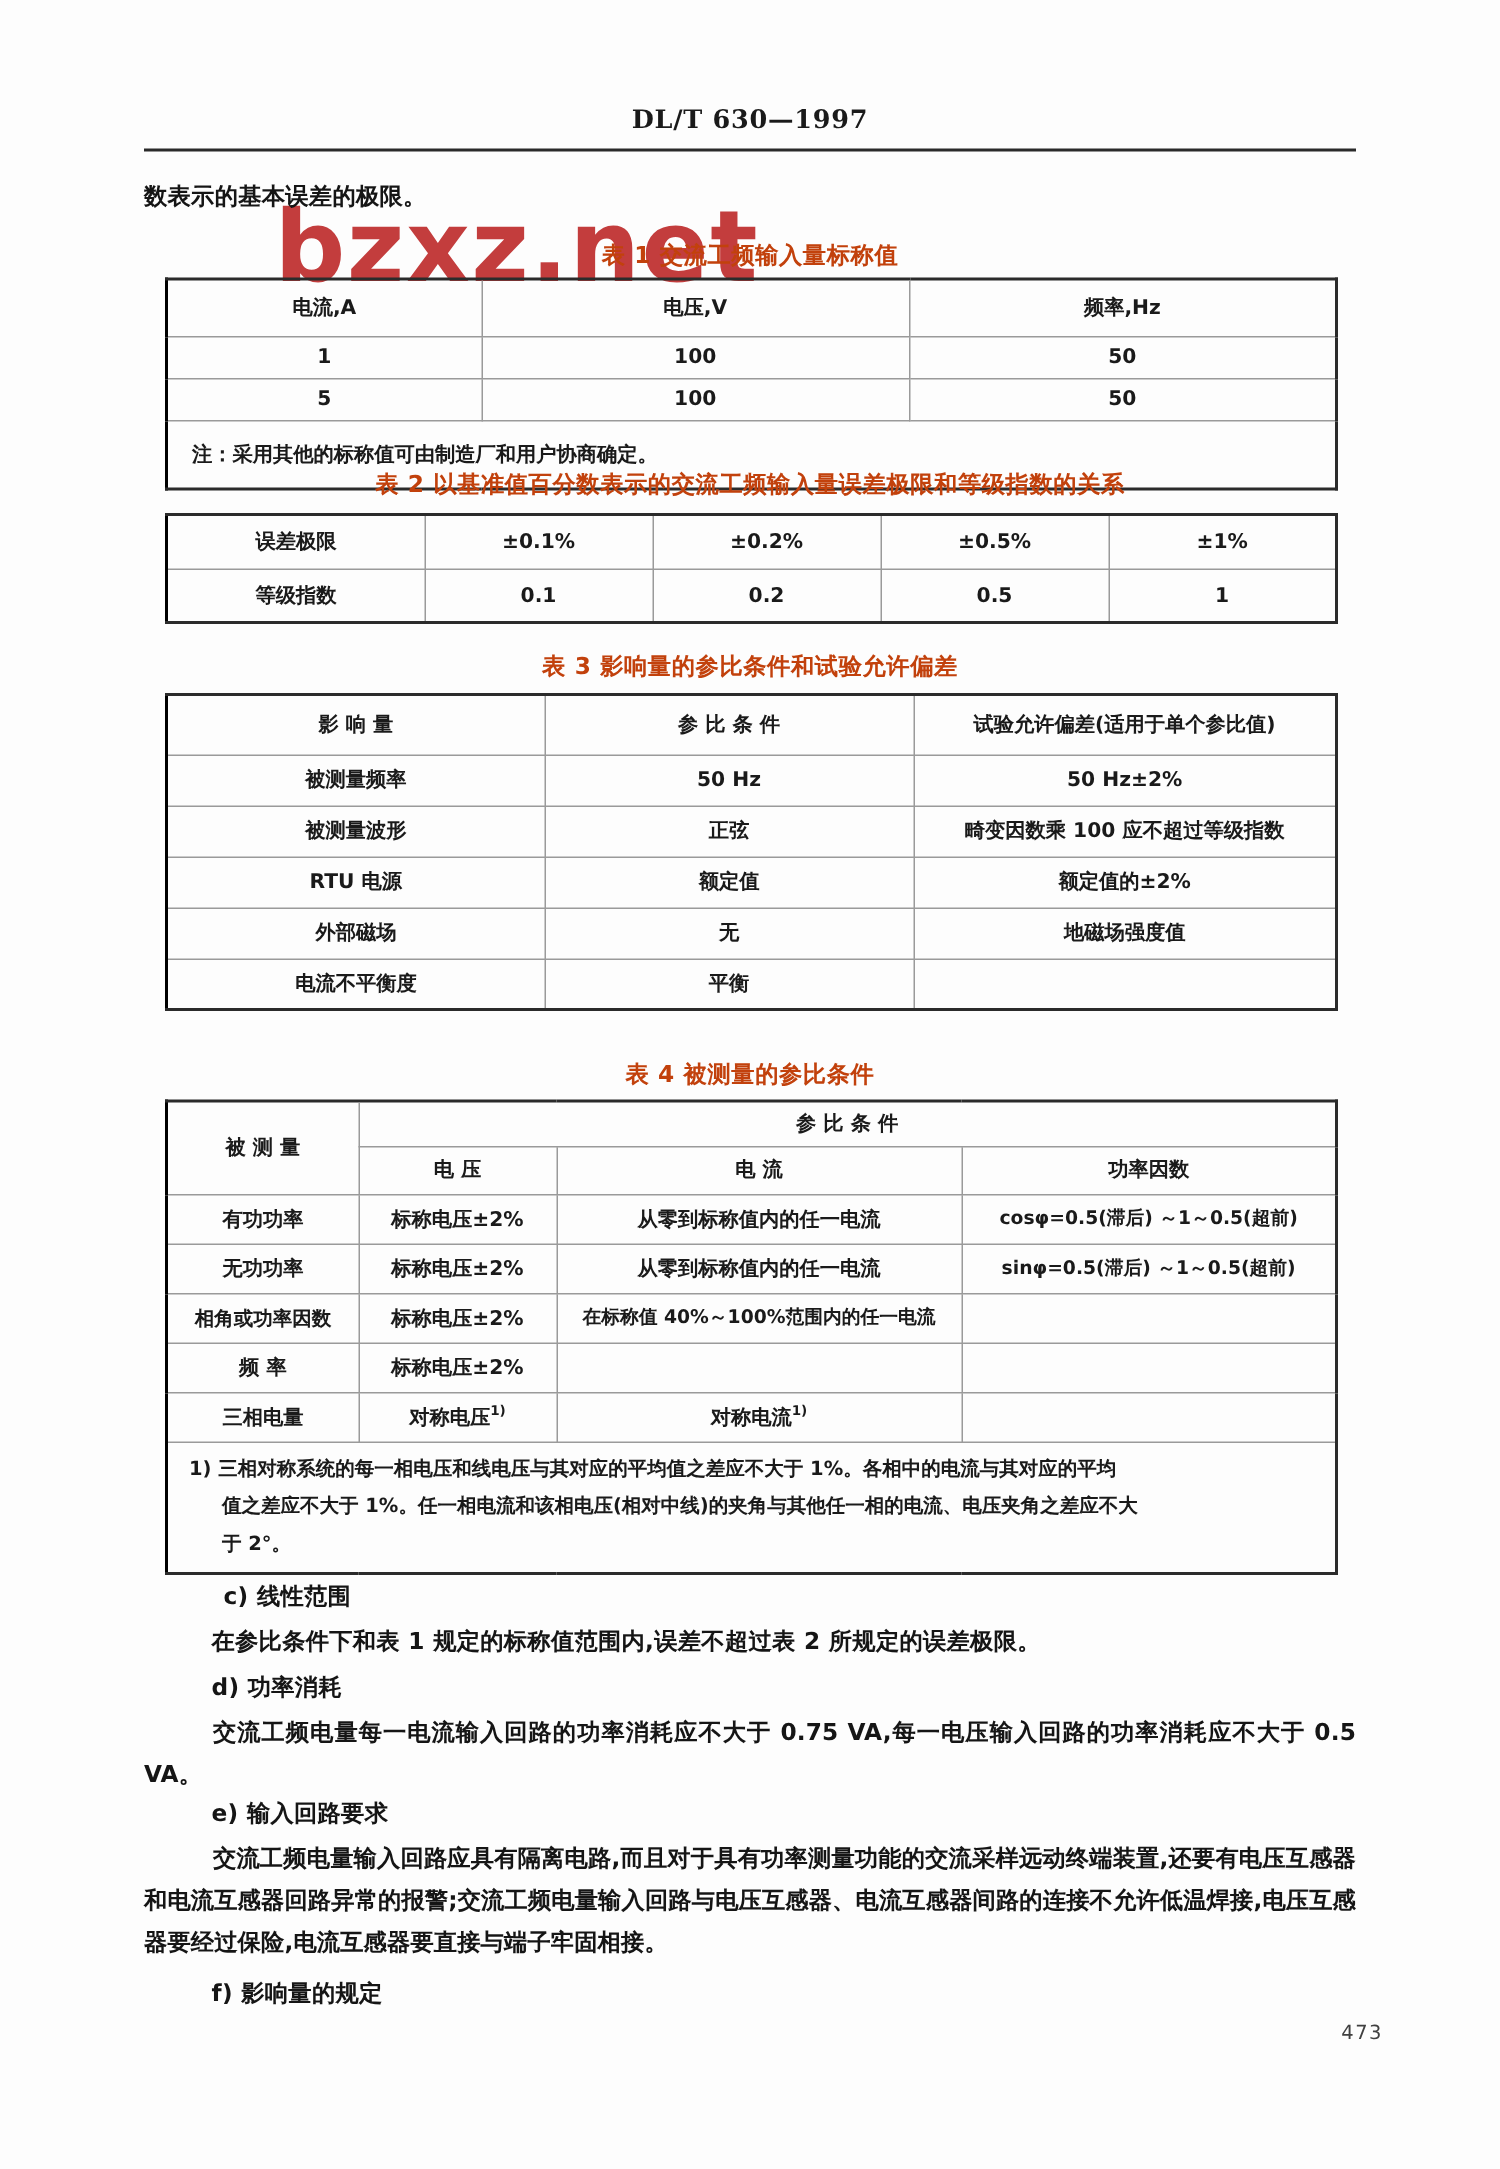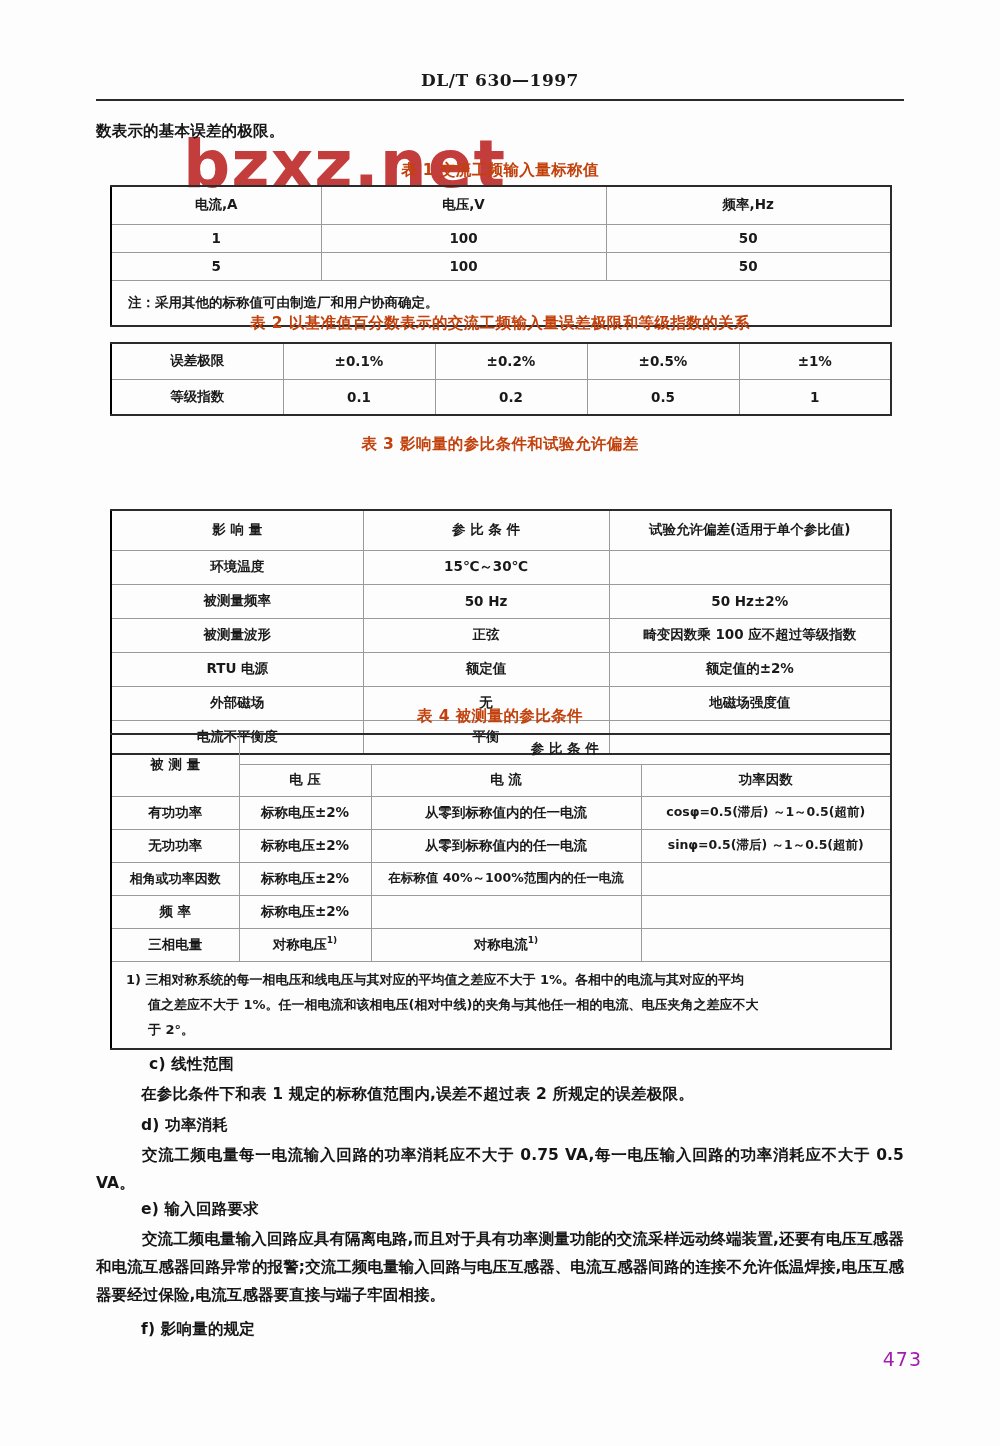--- a/index.html
+++ b/index.html
@@ -120,22 +120,22 @@
     line-height: 25px;
     font-size: 13px;
   }
   .fnote .l2 { display:block; padding-left: 22px; }
   .fnote .l3 { display:block; padding-left: 22px; }
 
   .pageno {
     position: absolute;
     right: 78px;
     top: 1348px;
-    font-size: 19px;
-    color: #a21caf;
+    font-size: 13px;
+    color: #404040;
     font-weight: normal;
     letter-spacing: 1px;
   }
   sup { font-size: 9px; vertical-align: super; }
 </style>
 </head>
 <body>
 
 <div class="page">
 
@@ -201,36 +201,31 @@
           <td class="outer-b">0.1</td>
           <td class="outer-b">0.2</td>
           <td class="outer-b">0.5</td>
           <td class="outer-b outer-r">1</td>
         </tr>
       </tbody>
     </table>
 
     <div class="cap" style="top:434px;">表 3   影响量的参比条件和试验允许偏差</div>
 
-    <table class="t" style="left:110px; top:462px; width:780px;margin-top:47px;">
+    <table class="t" style="left:110px; top:462px; width:780px;">
       <colgroup>
           <col style="width:252px">
           <col style="width:246px">
           <col style="width:282px">
         </colgroup>
       <tbody>
         <tr style="height:40px;">
           <td class="outer-t outer-l">影 响 量</td>
           <td class="outer-t">参 比 条 件</td>
           <td class="outer-t outer-r">试验允许偏差(适用于单个参比值)</td>
-        </tr>
-        <tr style="height:34px;">
-          <td class="outer-l">环境温度</td>
-          <td>15℃～30℃</td>
-          <td class="outer-r"></td>
         </tr>
         <tr style="height:34px;">
           <td class="outer-l">被测量频率</td>
           <td>50 Hz</td>
           <td class="outer-r">50 Hz±2%</td>
         </tr>
         <tr style="height:34px;">
           <td class="outer-l">被测量波形</td>
           <td>正弦</td>
           <td class="outer-r">畸变因数乘 100 应不超过等级指数</td>

